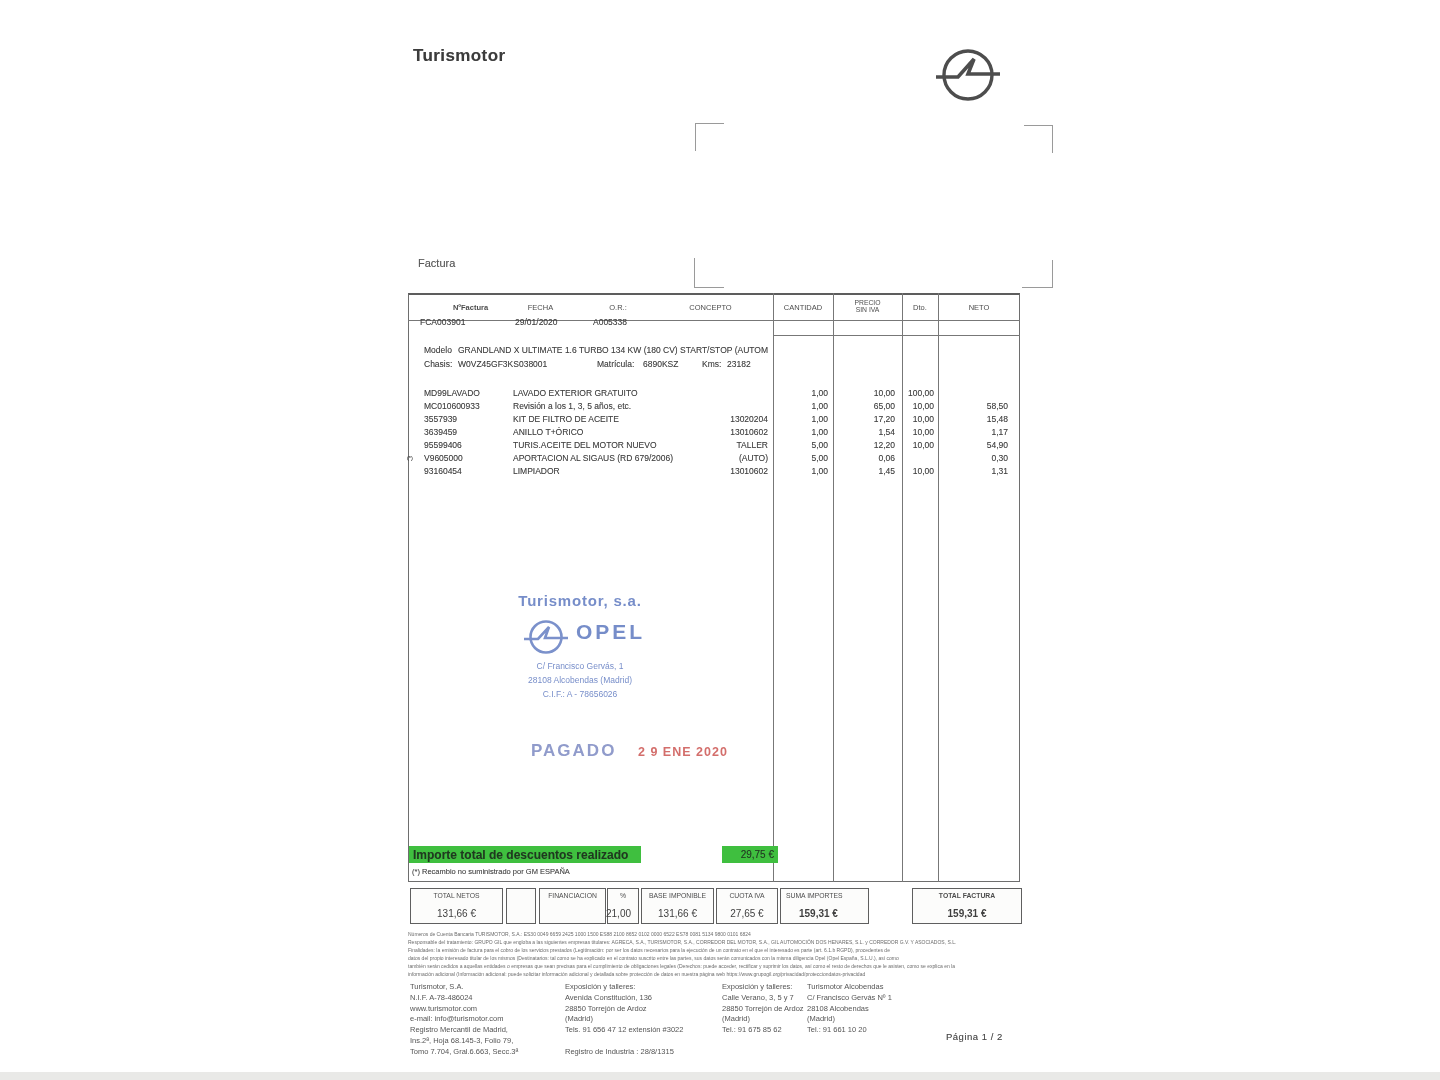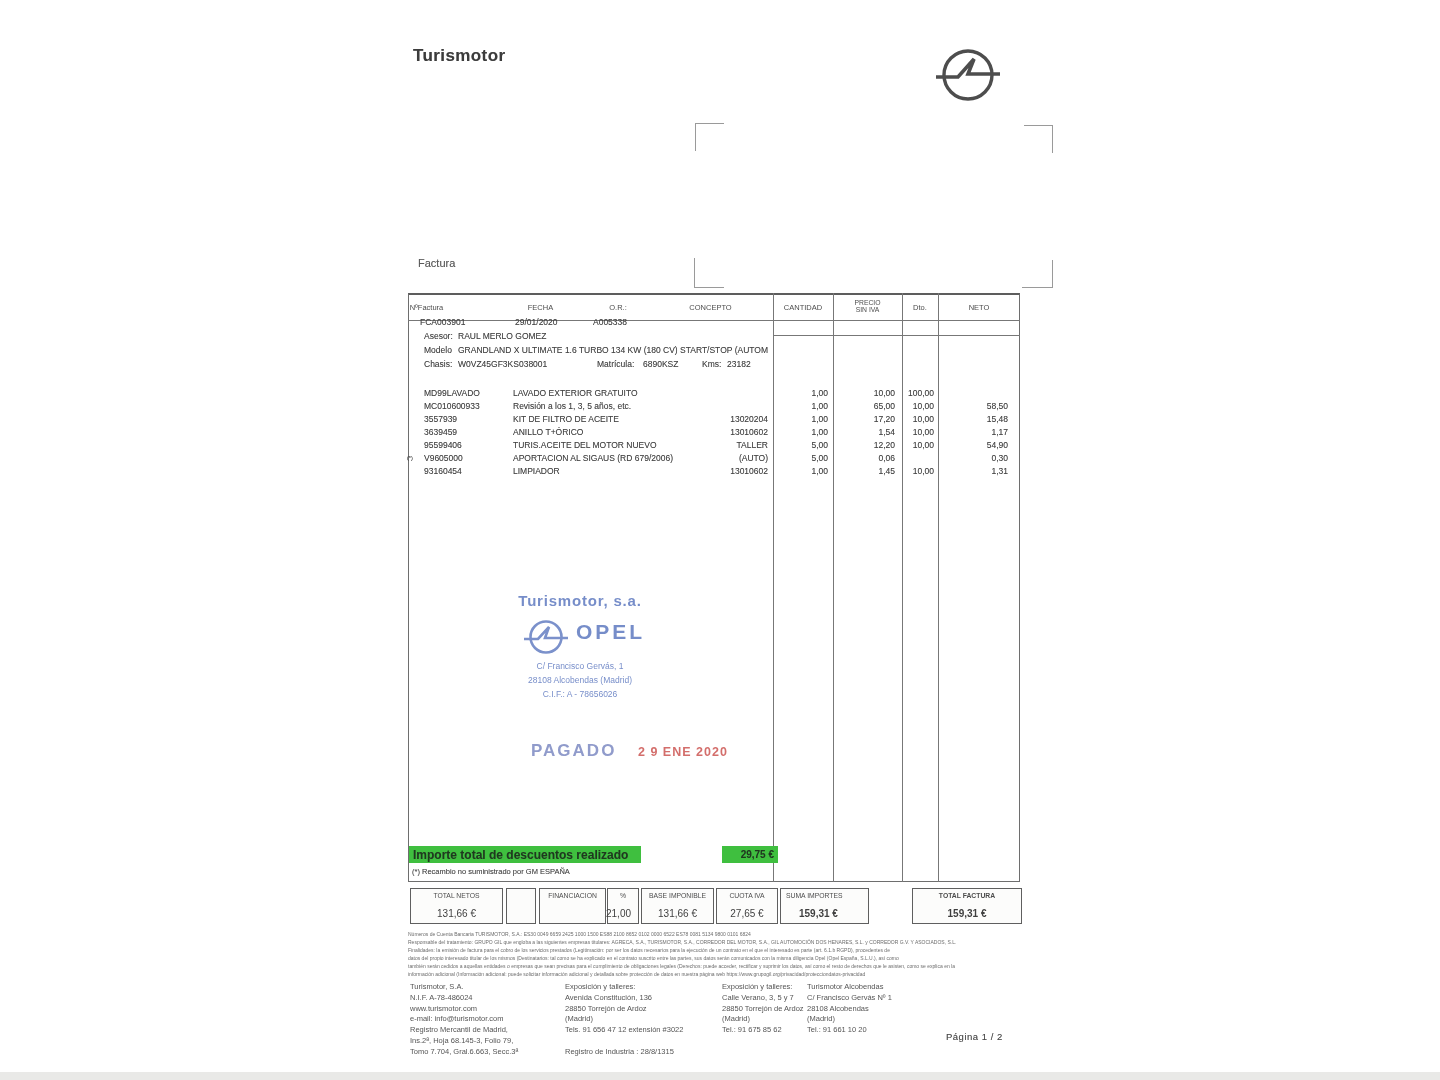--- a/index.html
+++ b/index.html
@@ -42,21 +42,21 @@
   .st-title{left:505px;top:592px;width:150px;text-align:center;font-size:15px;font-weight:bold;letter-spacing:.8px;filter:blur(.3px);}
   .st-opel{left:576px;top:620px;font-size:21px;font-weight:bold;letter-spacing:3px;filter:blur(.4px);}
   .st-addr{left:495px;width:170px;text-align:center;font-size:8.5px;filter:blur(.35px);}
   
   .pagado{left:531px;top:741px;font-size:17px;font-weight:bold;letter-spacing:2px;color:#7d8ac2;opacity:.85;filter:blur(.3px);}
   .pagado-date{left:638px;top:745px;font-size:12.5px;font-weight:bold;letter-spacing:1px;color:#cf5f5c;opacity:.9;filter:blur(.3px);}
   
   .disc-bar{left:409px;top:846px;width:232px;height:17px;background:#3fbf3f;}
   .disc-lbl{left:413px;top:848px;font-size:12px;font-weight:bold;color:#1d3a1d;white-space:nowrap;}
   .disc-chip{left:722px;top:846px;width:56px;height:17px;background:#3fbf3f;}
-  .disc-val{left:722px;top:849px;width:52px;text-align:right;font-size:10px;font-weight:bold;color:#1d3a1d;}
+  .disc-val{left:722px;top:849px;width:52px;text-align:right;font-size:10px;font-weight:normal;color:#1d3a1d;}
   .disc-note{left:412px;top:867px;font-size:7.5px;color:#4c4c4c;}
   
   .tbox{position:absolute;top:888px;height:36px;border:1.5px solid #5f5f5f;box-sizing:border-box;background:#fcfcfb;}
   .tbox .lab{position:absolute;top:3px;left:0;width:100%;text-align:center;font-size:6.8px;color:#4c4c4c;}
   .tbox .val{position:absolute;bottom:4px;left:0;width:100%;text-align:center;font-size:10px;color:#3f3f3f;}
   .bold{font-weight:bold;}
   
   .legal{left:408px;top:930px;width:625px;font-size:5px;line-height:8px;color:#6c6c6c;filter:blur(.25px);white-space:nowrap;overflow:hidden;}
   
   .fcol{position:absolute;top:982px;font-size:7.5px;line-height:10.8px;color:#555;white-space:nowrap;}
@@ -82,40 +82,36 @@
   <div class="abs facturaLbl soft">Factura</div>
 
   <div class="abs tframe"></div>
   <div class="vline" style="left:773px;"></div>
   <div class="vline" style="left:833px;"></div>
   <div class="vline" style="left:902px;"></div>
   <div class="vline" style="left:938px;"></div>
   <div class="hline" style="left:408px;top:320px;width:612px;"></div>
   <div class="hline" style="left:773px;top:335px;width:247px;"></div>
 
-  <div class="th" style="left:384px;width:85px;">NºFactura</div>
+  <div class="th" style="left:428px;width:85px;font-weight:bold;">NºFactura</div>
   <div class="th" style="left:493px;width:95px;">FECHA</div>
   <div class="th" style="left:588px;width:60px;">O.R.:</div>
   <div class="th" style="left:648px;width:125px;text-align:center;">CONCEPTO</div>
   <div class="th" style="left:773px;width:60px;">CANTIDAD</div>
   <div class="th th2" style="left:833px;width:69px;">
     <span>PRECIO</span><br>
     <span>SIN IVA</span>
   </div>
   <div class="th" style="left:902px;width:36px;">Dto.</div>
   <div class="th" style="left:938px;width:82px;">NETO</div>
 
   <div class="row soft" style="top:317px;">
     <span style="left:420px;">FCA003901</span>
     <span style="left:515px;">29/01/2020</span>
     <span style="left:593px;">A005338</span>
-  </div>
-  <div class="row soft" style="top:331px;">
-    <span class="c-lbl">Asesor:</span>
-    <span class="c-val">RAUL MERLO GOMEZ</span>
   </div>
   <div class="row soft" style="top:345px;">
     <span class="c-lbl">Modelo</span>
     <span class="c-val clip">GRANDLAND X ULTIMATE 1.6 TURBO 134 KW (180 CV) START/STOP (AUTOM</span>
   </div>
   <div class="row soft" style="top:359px;">
     <span class="c-lbl">Chasis:</span>
     <span class="c-val">W0VZ45GF3KS038001</span>
     <span style="left:597px;">Matrícula:</span>
     <span style="left:643px;">6890KSZ</span>

